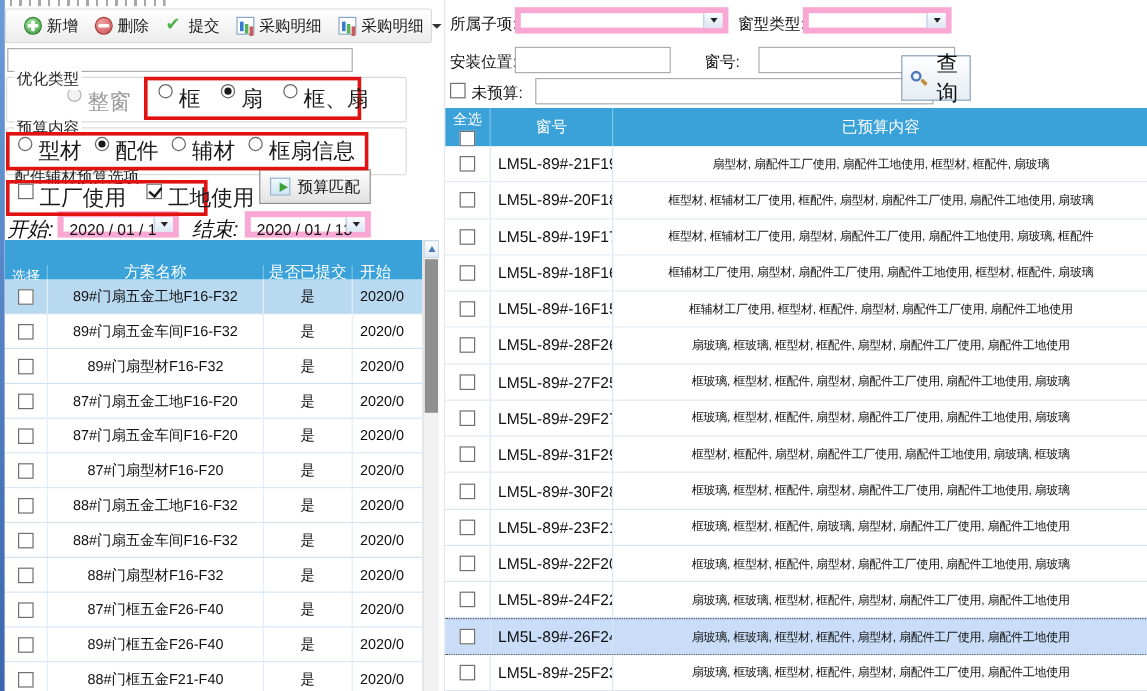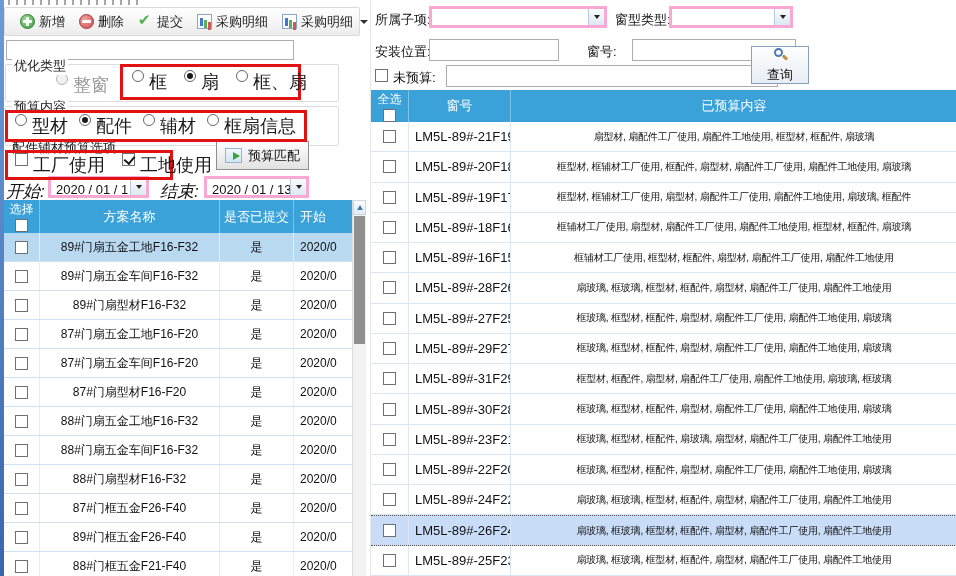--- a/index.html
+++ b/index.html
@@ -64,32 +64,32 @@
 
   .match-btn{position:absolute;left:212px;top:141px;width:93px;height:29px;border:1px solid #8e8e8e;background:linear-gradient(#fdfdfd,#e2e2e2);display:flex;align-items:center;justify-content:center;gap:6px;font-size:13px;color:#111;font-family:inherit;}
   .icn-match{width:17px;height:15px;border:1px solid #98b4cc;background:linear-gradient(#f0f8ff,#cfe6f5);}
   .icn-match::after{content:'';position:absolute;right:1px;bottom:2px;width:0;height:0;border-top:4px solid transparent;border-bottom:4px solid transparent;border-left:7px solid #3aa43a;}
 
   
   .dates{position:absolute;left:2px;top:176px;width:332px;height:22px;}
   .dlabel{position:absolute;font-size:17px;color:#111;top:4px;white-space:nowrap;font-style:italic;}
   #dl-start{left:0;}
   #dl-end{left:154px;}
-  .combo{position:absolute;top:0;height:22px;background:#fff;border:3px solid #f9a8d4;box-sizing:border-box;font-size:13px;}
+  .combo{position:absolute;top:0;height:22px;background:#fff;border:5px solid #f9a8d4;box-sizing:border-box;font-size:13px;}
   #combo-start{left:42px;width:101px;}
   #combo-end{left:198px;width:105px;}
   .cval{position:absolute;left:5px;top:3px;white-space:nowrap;color:#111;}
   .cbtn{position:absolute;right:0;top:0;bottom:0;width:15px;background:linear-gradient(#fafcfe,#dce8f2);border-left:1px solid #b7c8d9;display:flex;align-items:center;justify-content:center;}
   .tri{width:0;height:0;border-left:3.5px solid transparent;border-right:3.5px solid transparent;border-top:4px solid #222;}
   .tri.up{border-top:none;border-bottom:5px solid #4a7ab0;}
 
   
   .ltable{position:absolute;left:0;top:200px;width:362px;height:376px;overflow:hidden;background:#fff;}
   .lhead{position:absolute;left:0;top:0;width:348px;height:33px;background:var(--hdr,#3aa2d9);color:#fff;display:flex;}
-  .lh{box-sizing:border-box;display:flex;align-items:center;justify-content:center;font-size:13px;border-right:1px solid rgba(255,255,255,.35);}
+  .lh{box-sizing:border-box;display:flex;align-items:center;justify-content:center;font-size:13px;border-right:1px solid rgba(255,255,255,.35);margin-top:21px;}
   .lh-sel{width:36px;flex-direction:column;justify-content:flex-start;padding-top:1px;gap:1px;font-size:12px;}
   .lh-name{width:180px;}
   .lh-sub{width:74px;}
   .lh-start{width:58px;border-right:none;justify-content:flex-start;padding-left:6px;}
   .lbody{position:absolute;left:0;top:33px;width:348px;}
   .lrow{display:flex;height:29px;border-bottom:1px solid #cfe2f2;background:#fff;box-sizing:border-box;}
   .lrow.sel{background:var(--selL,#b9d9f1);}
   .lc{box-sizing:border-box;display:flex;align-items:center;justify-content:center;font-size:12px;color:#111;border-right:1px solid #e2eef8;overflow:hidden;white-space:nowrap;}
   .lc-sel{width:36px;}
   .lc-name{width:180px;}
@@ -107,21 +107,21 @@
   #fl-wtype{left:244px;top:11px;}
   #sel-wtype{left:298px;top:6px;width:124px;}
   #fl-pos{left:4px;top:43px;}
   #fl-winno{left:216px;top:43px;}
   #fl-nb{left:22px;top:69px;}
   .finput{position:absolute;height:22px;border:1px solid #abadb3;box-sizing:border-box;font-size:13px;padding:0 4px;font-family:inherit;}
   #in-pos{left:58px;top:39px;width:130px;}
   #in-winno{left:261px;top:39px;width:164px;}
   #in-nb{left:75px;top:65px;width:332px;}
   #nb-chk{position:absolute;left:4px;top:69px;}
-  .query-btn{position:absolute;left:380px;top:46px;width:58px;height:38px;border:1px solid #8aa0b8;background:linear-gradient(#fefefe,#e6edf4);display:flex;align-items:center;justify-content:center;gap:4px;font-size:13px;color:#111;font-family:Liberation Mono, monospace;flex-direction:column;}
+  .query-btn{position:absolute;left:380px;top:46px;width:58px;height:38px;border:1px solid #8aa0b8;background:linear-gradient(#fefefe,#e6edf4);display:flex;align-items:center;justify-content:center;gap:4px;font-size:18px;color:#111;font-family:Liberation Mono, monospace;}
   .icn-search{width:15px;height:15px;}
   .icn-search::before{content:'';position:absolute;left:1px;top:1px;width:9px;height:9px;border:2px solid #4a7ab8;border-radius:50%;box-sizing:border-box;}
   .icn-search::after{content:'';position:absolute;left:9px;top:9px;width:6px;height:3px;background:#c09040;transform:rotate(45deg);border-radius:1px;}
 
   
   .rtable{position:absolute;left:0;top:90px;width:586px;height:556px;overflow:hidden;}
   .rhead{position:absolute;left:0;top:0;width:586px;height:32px;background:var(--hdr,#3aa2d9);color:#fff;display:flex;}
   .rh{box-sizing:border-box;display:flex;align-items:center;justify-content:center;font-size:13px;border-right:1px solid rgba(255,255,255,.35);}
   .rh-sel{width:38px;flex-direction:column;justify-content:flex-start;padding-top:1px;gap:1px;font-size:12px;}
   .rh-win{width:102px;}

